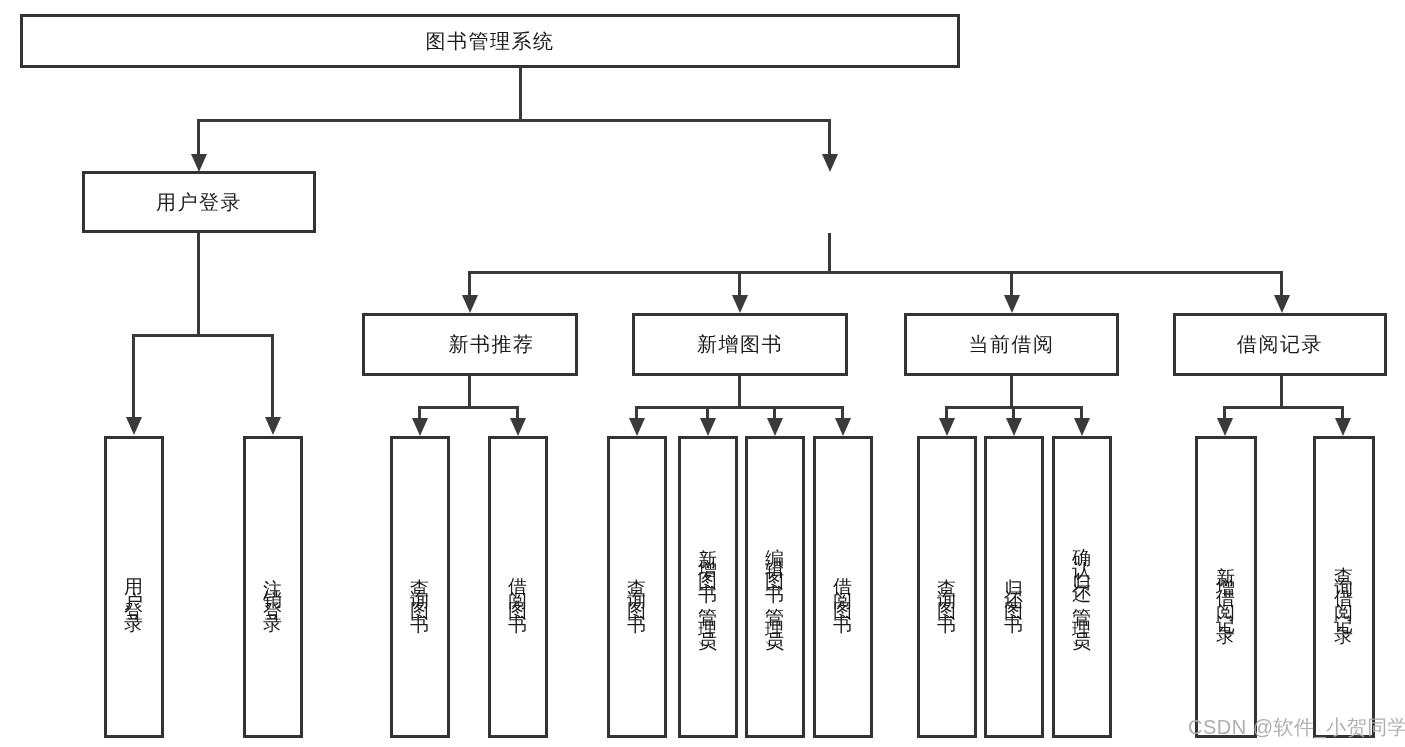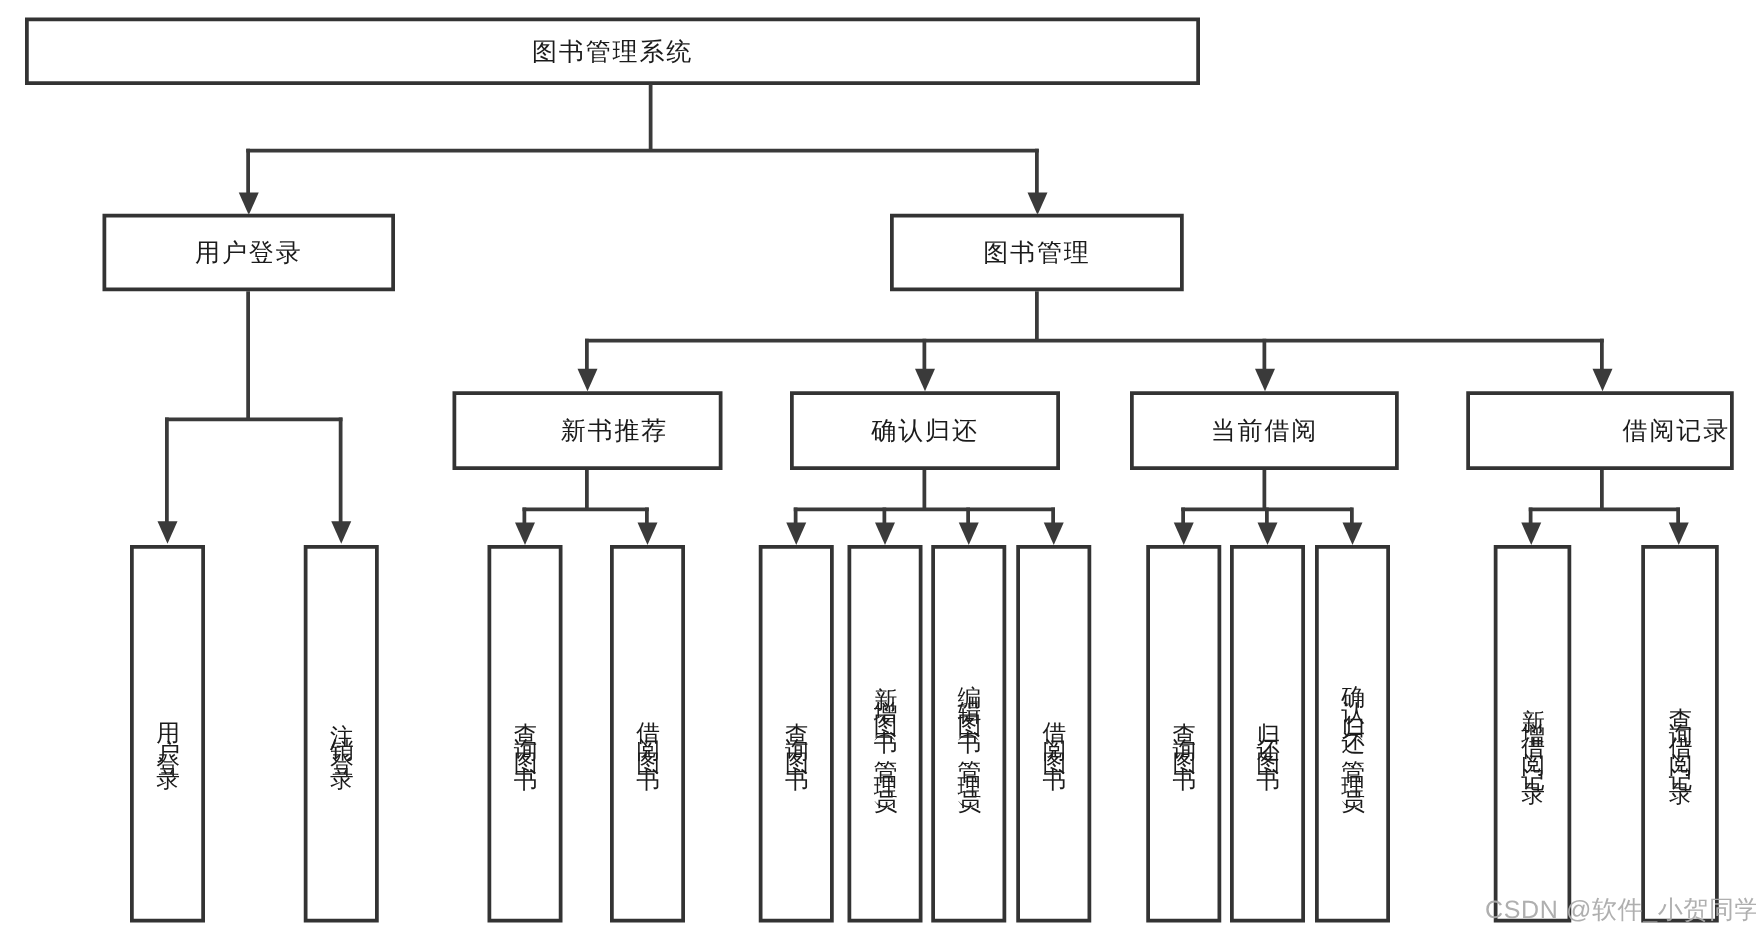--- a/index.html
+++ b/index.html
@@ -72,23 +72,20 @@
   <div class="vline" style="left:519px; top:67px; height:53px;"></div>
   <div class="hline" style="left:197px; top:119px; width:634px;"></div>
   <div class="vline" style="left:197px; top:119px; height:37px;"></div>
   <div class="ah" style="left:191px; top:154px;"></div>
   <div class="vline" style="left:828px; top:119px; height:37px;"></div>
   <div class="ah" style="left:822px; top:154px;"></div>
 
   <div class="node" style="left:82px; top:171px; width:234px; height:62px;">
     <span class="lbl">用户登录</span>
   </div>
-  <div class="node" style="left:712px; top:171px; width:235px; height:62px;">
-    <span class="lbl">图书管理</span>
-  </div>
 
   <div class="vline" style="left:197px; top:233px; height:103px;"></div>
   <div class="hline" style="left:132px; top:334px; width:142px;"></div>
   <div class="vline" style="left:132px; top:334px; height:84px;"></div>
   <div class="ah" style="left:126px; top:417px;"></div>
   <div class="vline" style="left:271px; top:334px; height:84px;"></div>
   <div class="ah" style="left:265px; top:417px;"></div>
 
   <div class="vline" style="left:828px; top:233px; height:40px;"></div>
   <div class="hline" style="left:468px; top:271px; width:815px;"></div>
@@ -98,26 +95,26 @@
   <div class="ah" style="left:732px; top:295px;"></div>
   <div class="vline" style="left:1010px; top:271px; height:26px;"></div>
   <div class="ah" style="left:1004px; top:295px;"></div>
   <div class="vline" style="left:1280px; top:271px; height:26px;"></div>
   <div class="ah" style="left:1274px; top:295px;"></div>
 
   <div class="node" style="left:362px; top:313px; width:216px; height:63px;padding-left:43px;">
     <span class="lbl">新书推荐</span>
   </div>
   <div class="node" style="left:632px; top:313px; width:216px; height:63px;">
-    <span class="lbl">确认归还</span>
+    <span class="lbl">新增图书</span>
   </div>
   <div class="node" style="left:904px; top:313px; width:215px; height:63px;">
     <span class="lbl">当前借阅</span>
   </div>
-  <div class="node" style="left:1173px; top:313px; width:214px; height:63px;justify-content:flex-end;">
+  <div class="node" style="left:1173px; top:313px; width:214px; height:63px;">
     <span class="lbl">借阅记录</span>
   </div>
 
   <div class="vline" style="left:468px; top:376px; height:32px;"></div>
   <div class="hline" style="left:418px; top:406px; width:101px;"></div>
   <div class="vline" style="left:418px; top:406px; height:13px;"></div>
   <div class="ah" style="left:412px; top:418px;"></div>
   <div class="vline" style="left:516px; top:406px; height:13px;"></div>
   <div class="ah" style="left:510px; top:418px;"></div>
 

